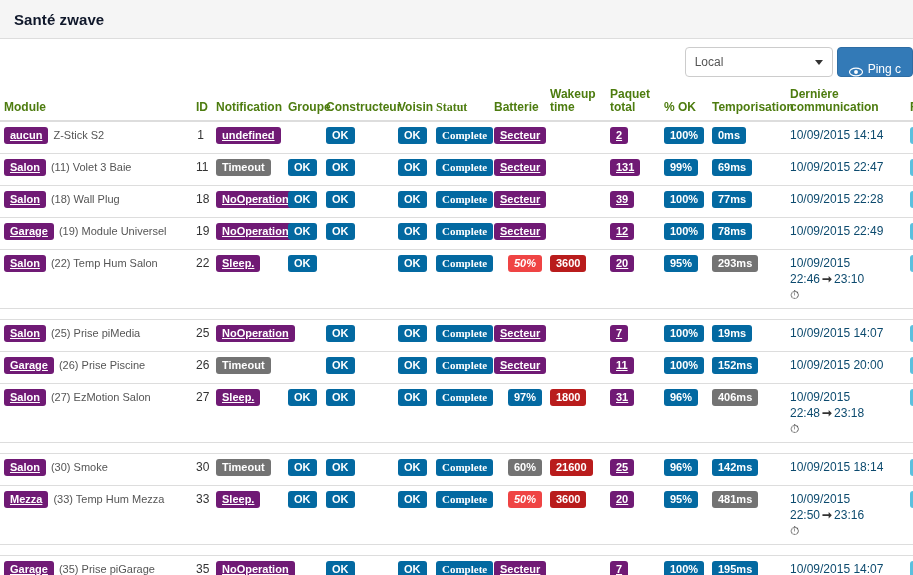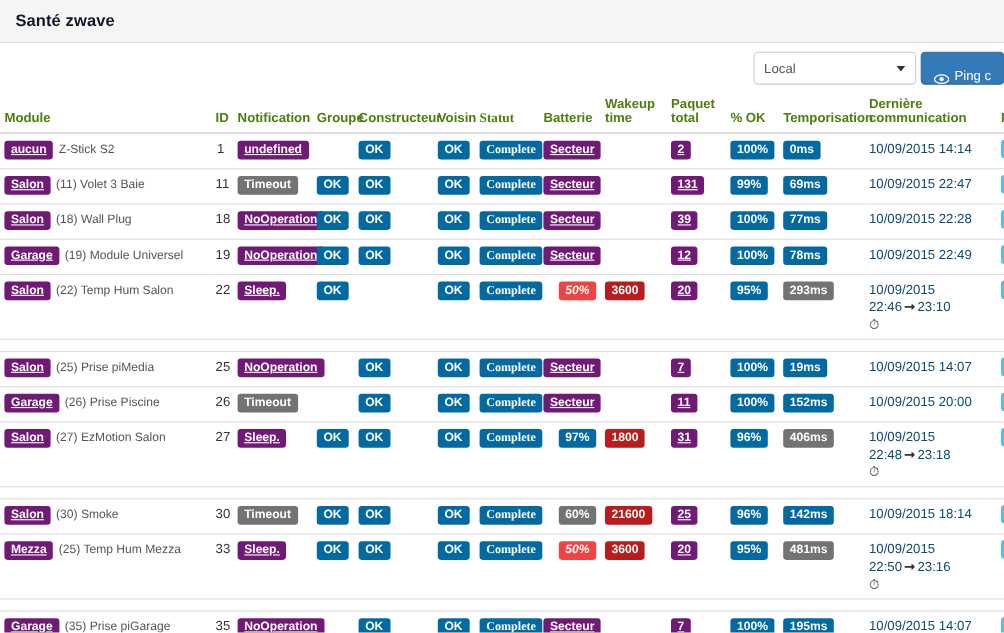--- a/index.html
+++ b/index.html
@@ -336,21 +336,21 @@
             <td class="c-stat"><span class="lbl lbl-success">Complete</span></td>
             <td class="c-bat"><span class="lbl lbl-warning">60%</span></td>
             <td class="c-wake"><span class="lbl lbl-info">21600</span></td>
             <td class="c-paq"><span class="lbl lbl-primary">25</span></td>
             <td class="c-pok"><span class="lbl lbl-success">96%</span></td>
             <td class="c-temp"><span class="lbl lbl-success">142ms</span></td>
             <td class="c-comm"><span class="datetxt">10/09/2015 18:14</span></td>
             <td class="c-firm"><span class="firm-stub"></span></td>
           </tr>
           <tr>
-            <td class="c-mod"><span class="lbl lbl-primary">Mezza</span><span class="mod-name">(25) Temp Hum Mezza</span></td>
+            <td class="c-mod"><span class="lbl lbl-primary">Mezza</span><span class="mod-name">(33) Temp Hum Mezza</span></td>
             <td class="c-id idcell">33</td>
             <td class="c-not"><span class="lbl lbl-primary">Sleep.</span></td>
             <td class="c-grp"><span class="lbl lbl-success">OK</span></td>
             <td class="c-cons"><span class="lbl lbl-success">OK</span></td>
             <td class="c-vois"><span class="lbl lbl-success">OK</span></td>
             <td class="c-stat"><span class="lbl lbl-success">Complete</span></td>
             <td class="c-bat"><span class="lbl lbl-danger">50%</span></td>
             <td class="c-wake"><span class="lbl lbl-info">3600</span></td>
             <td class="c-paq"><span class="lbl lbl-primary">20</span></td>
             <td class="c-pok"><span class="lbl lbl-success">95%</span></td>

